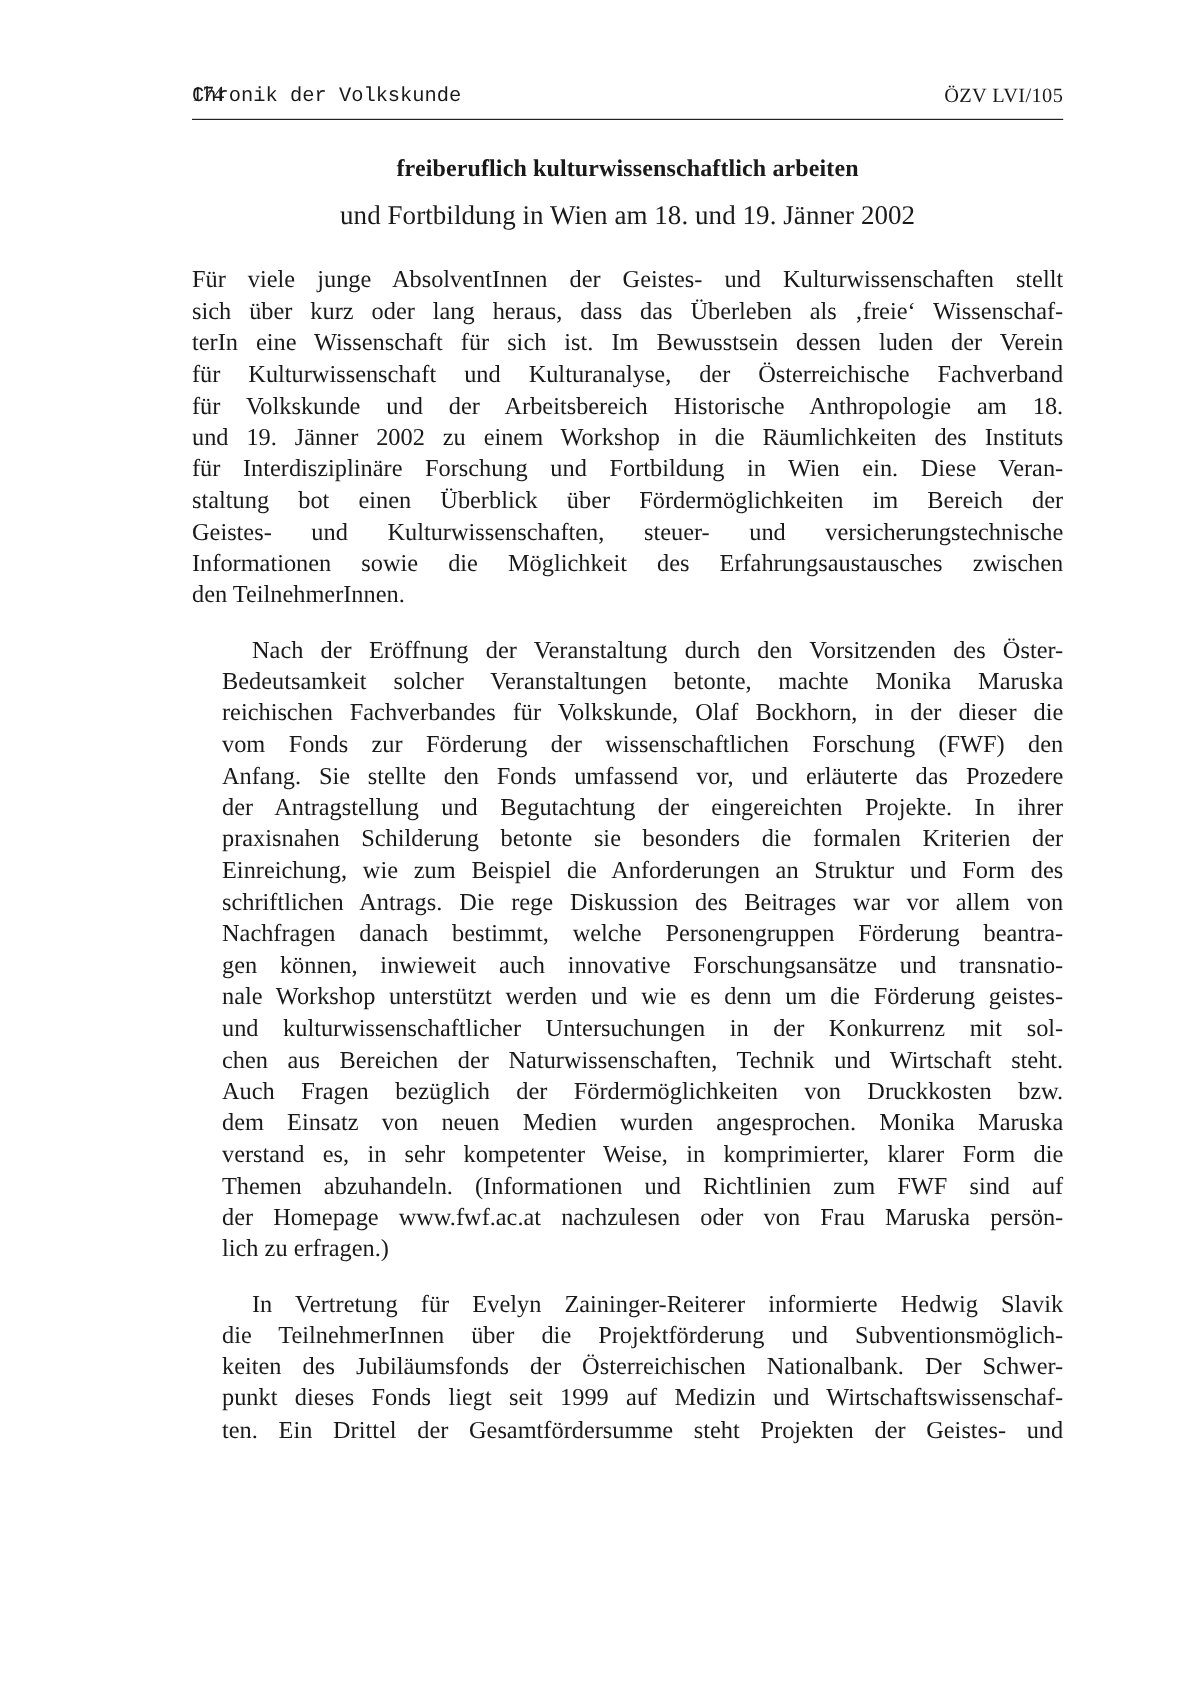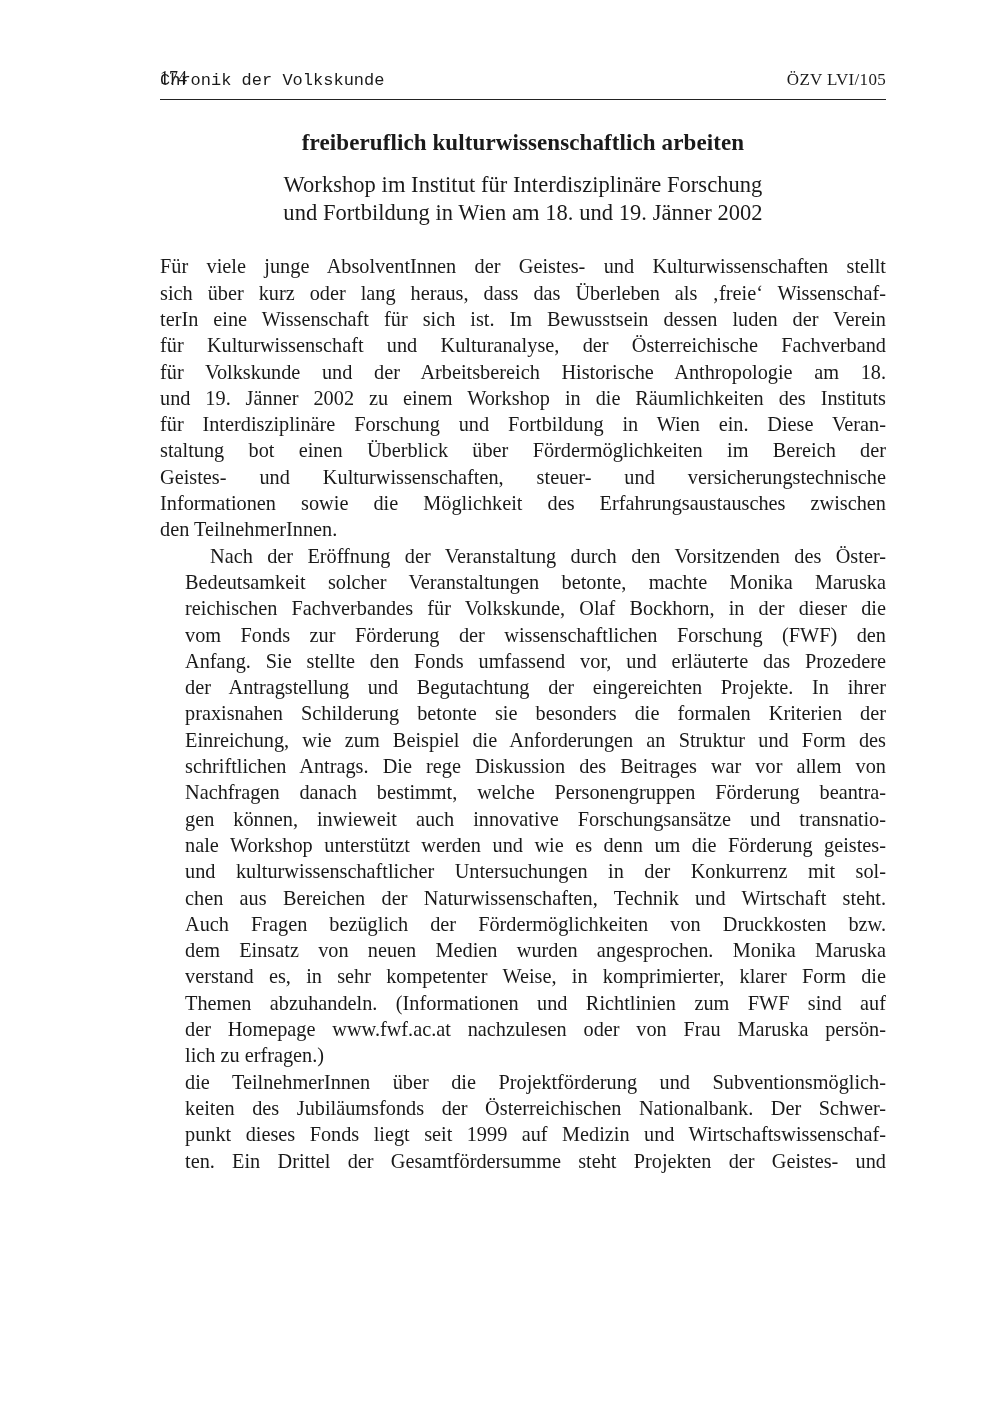--- a/index.html
+++ b/index.html
@@ -49,21 +49,21 @@
     letter-spacing: 0.3px;
   }
   .header-rule {
     height: 0;
     border-top: 1.5px solid #222;
     margin-top: 3px;
   }
   .article-title {
     text-align: center;
     font-weight: bold;
-    font-size: 23px;
+    font-size: 20px;
     margin-top: 30px;
     letter-spacing: 0.1px;
   }
   .article-subtitle {
     text-align: center;
     font-size: 22.5px;
     line-height: 28px;
     margin-top: 12px;
     letter-spacing: 0.05px;
   }
@@ -85,38 +85,38 @@
     text-align: justify;
     text-align-last: justify;
     white-space: nowrap;
     height: 26.3px;
   }
   .line.last {
     text-align-last: left;
   }
   .body-text p.indent .line.first {
     padding-left: 25px;
+    margin-top: 19px;
   }
 </style>
 </head>
 <body>
 
 <div class="page">
 
   <div class="running-head">
     <span class="page-number">174</span>
     <span class="journal-section">Chronik der Volkskunde</span>
     <span class="volume">ÖZV LVI/105</span>
   </div>
   <div class="header-rule"></div>
 
   <h1 class="article-title">freiberuflich kulturwissenschaftlich arbeiten</h1>
 
   <div class="article-subtitle">
-    <div>Workshop im Institut für Interdisziplinäre Forschung</div>
     <div>und Fortbildung in Wien am 18. und 19. Jänner 2002</div>
   </div>
 
   <div class="body-text" id="body-text">
       <p>
         <span class="line first">Für viele junge AbsolventInnen der Geistes- und Kulturwissenschaften stellt</span>
         <span class="line">sich über kurz oder lang heraus, dass das Überleben als ‚freie‘ Wissenschaf-</span>
         <span class="line">terIn eine Wissenschaft für sich ist. Im Bewusstsein dessen luden der Verein</span>
         <span class="line">für Kulturwissenschaft und Kulturanalyse, der Österreichische Fachverband</span>
         <span class="line">für Volkskunde und der Arbeitsbereich Historische Anthropologie am 18.</span>
@@ -143,20 +143,21 @@
         <span class="line">und kulturwissenschaftlicher Untersuchungen in der Konkurrenz mit sol-</span>
         <span class="line">chen aus Bereichen der Naturwissenschaften, Technik und Wirtschaft steht.</span>
         <span class="line">Auch Fragen bezüglich der Fördermöglichkeiten von Druckkosten bzw.</span>
         <span class="line">dem Einsatz von neuen Medien wurden angesprochen. Monika Maruska</span>
         <span class="line">verstand es, in sehr kompetenter Weise, in komprimierter, klarer Form die</span>
         <span class="line">Themen abzuhandeln. (Informationen und Richtlinien zum FWF sind auf</span>
         <span class="line">der Homepage www.fwf.ac.at nachzulesen oder von Frau Maruska persön-</span>
         <span class="line last">lich zu erfragen.)</span>
       </p>
       <p class="indent">
+        <span class="line first">In Vertretung für Evelyn Zaininger-Reiterer informierte Hedwig Slavik</span>
         <span class="line">die TeilnehmerInnen über die Projektförderung und Subventionsmöglich-</span>
         <span class="line">keiten des Jubiläumsfonds der Österreichischen Nationalbank. Der Schwer-</span>
         <span class="line">punkt dieses Fonds liegt seit 1999 auf Medizin und Wirtschaftswissenschaf-</span>
         <span class="line">ten. Ein Drittel der Gesamtfördersumme steht Projekten der Geistes- und</span>
       </p>
     </div>
 
 </div>
 
 </body></html>

